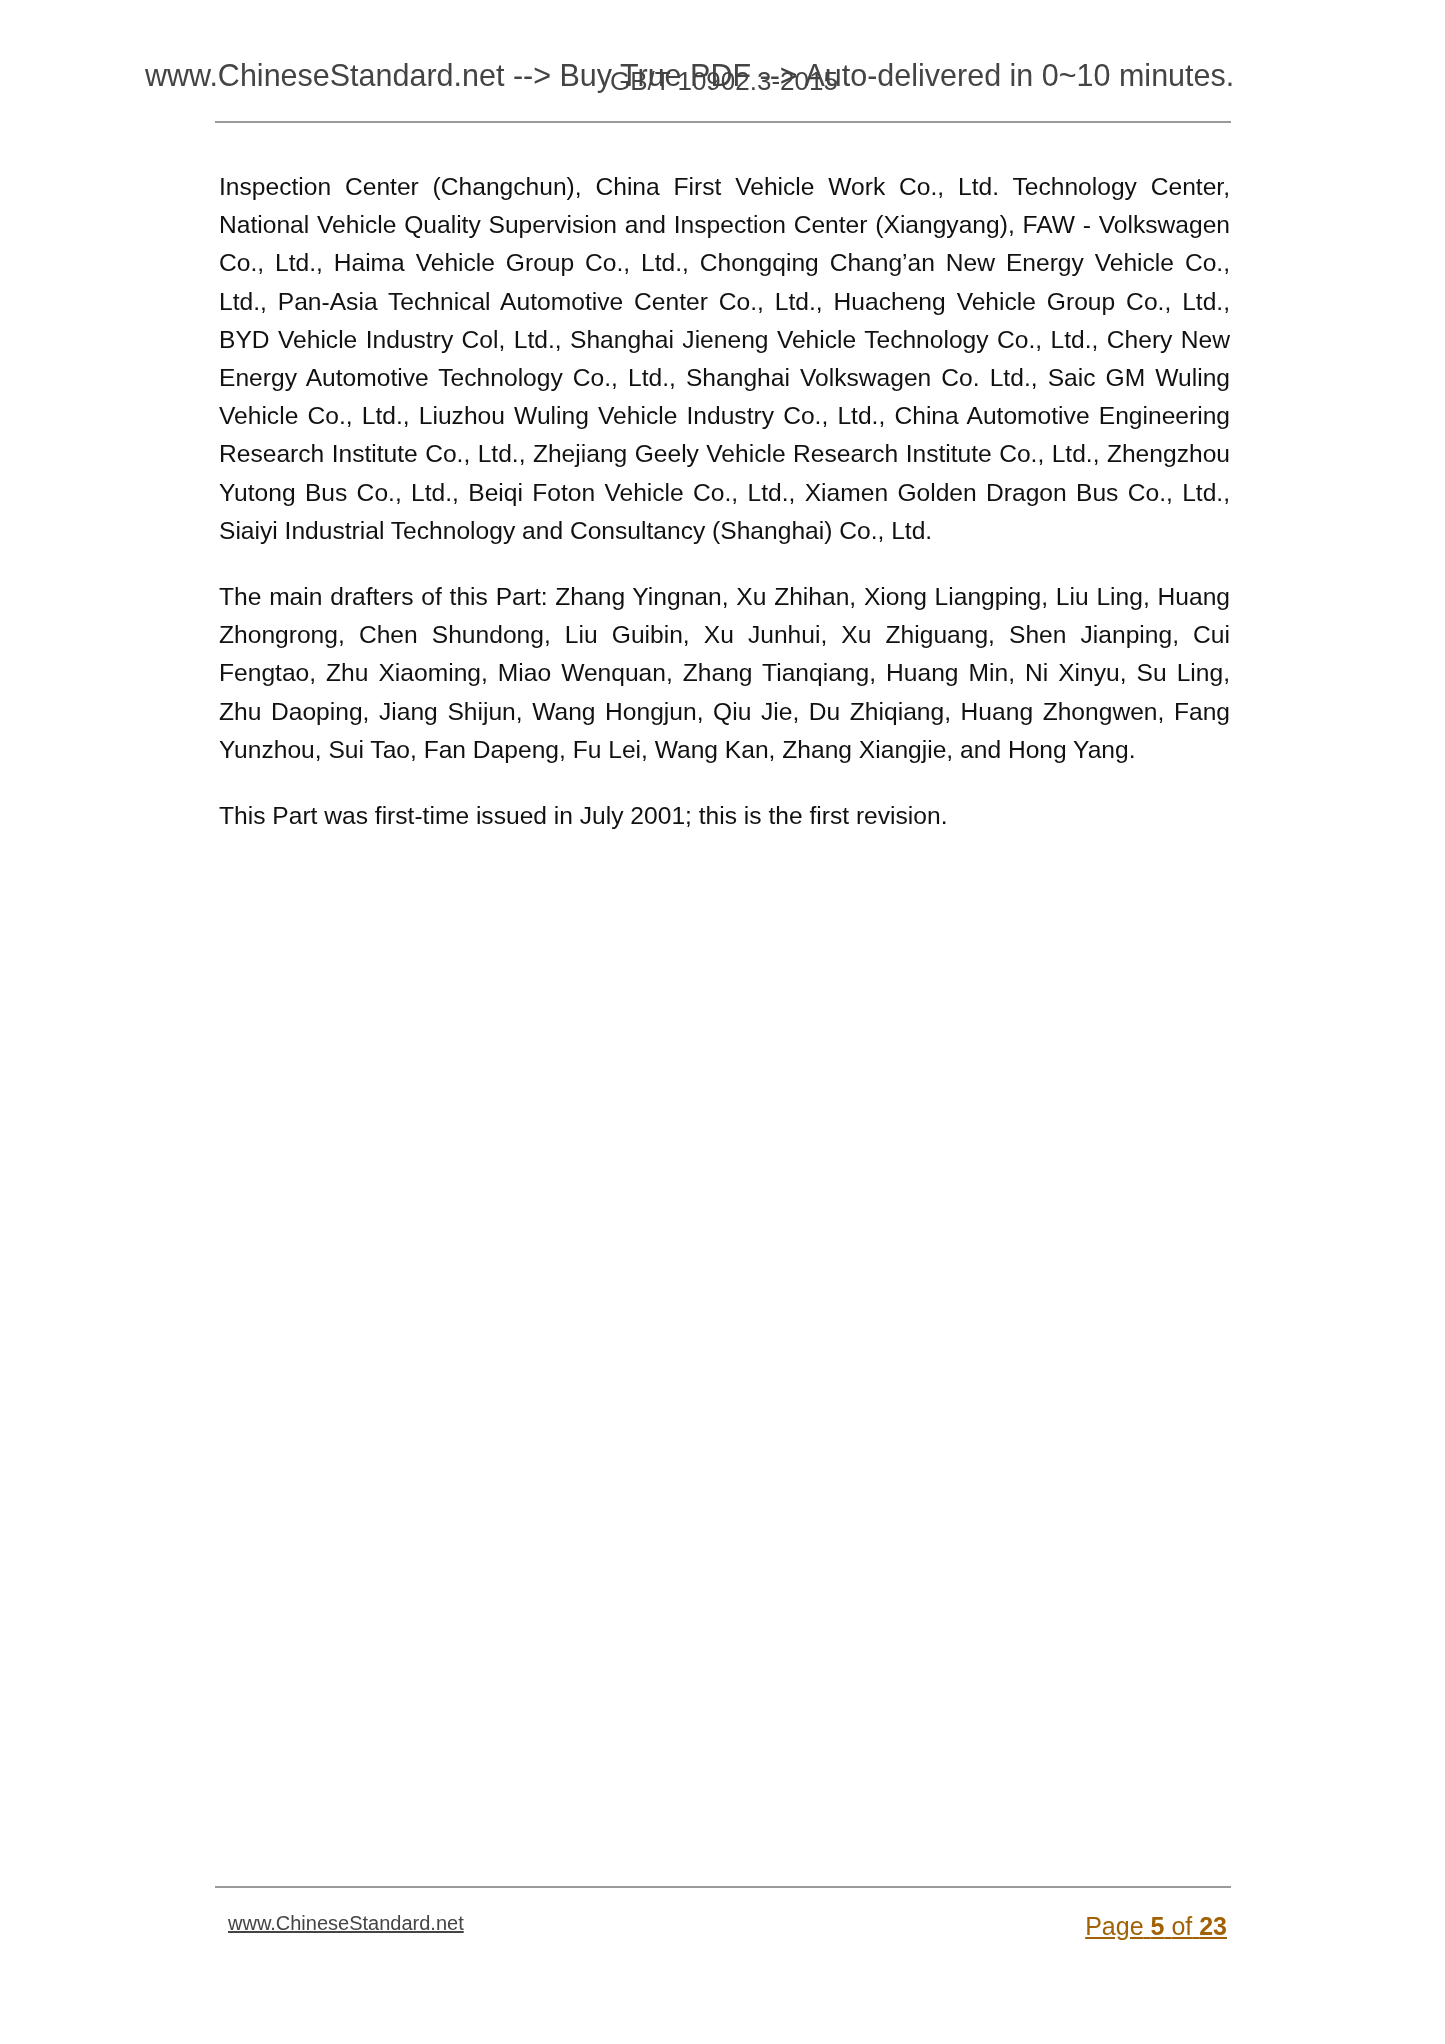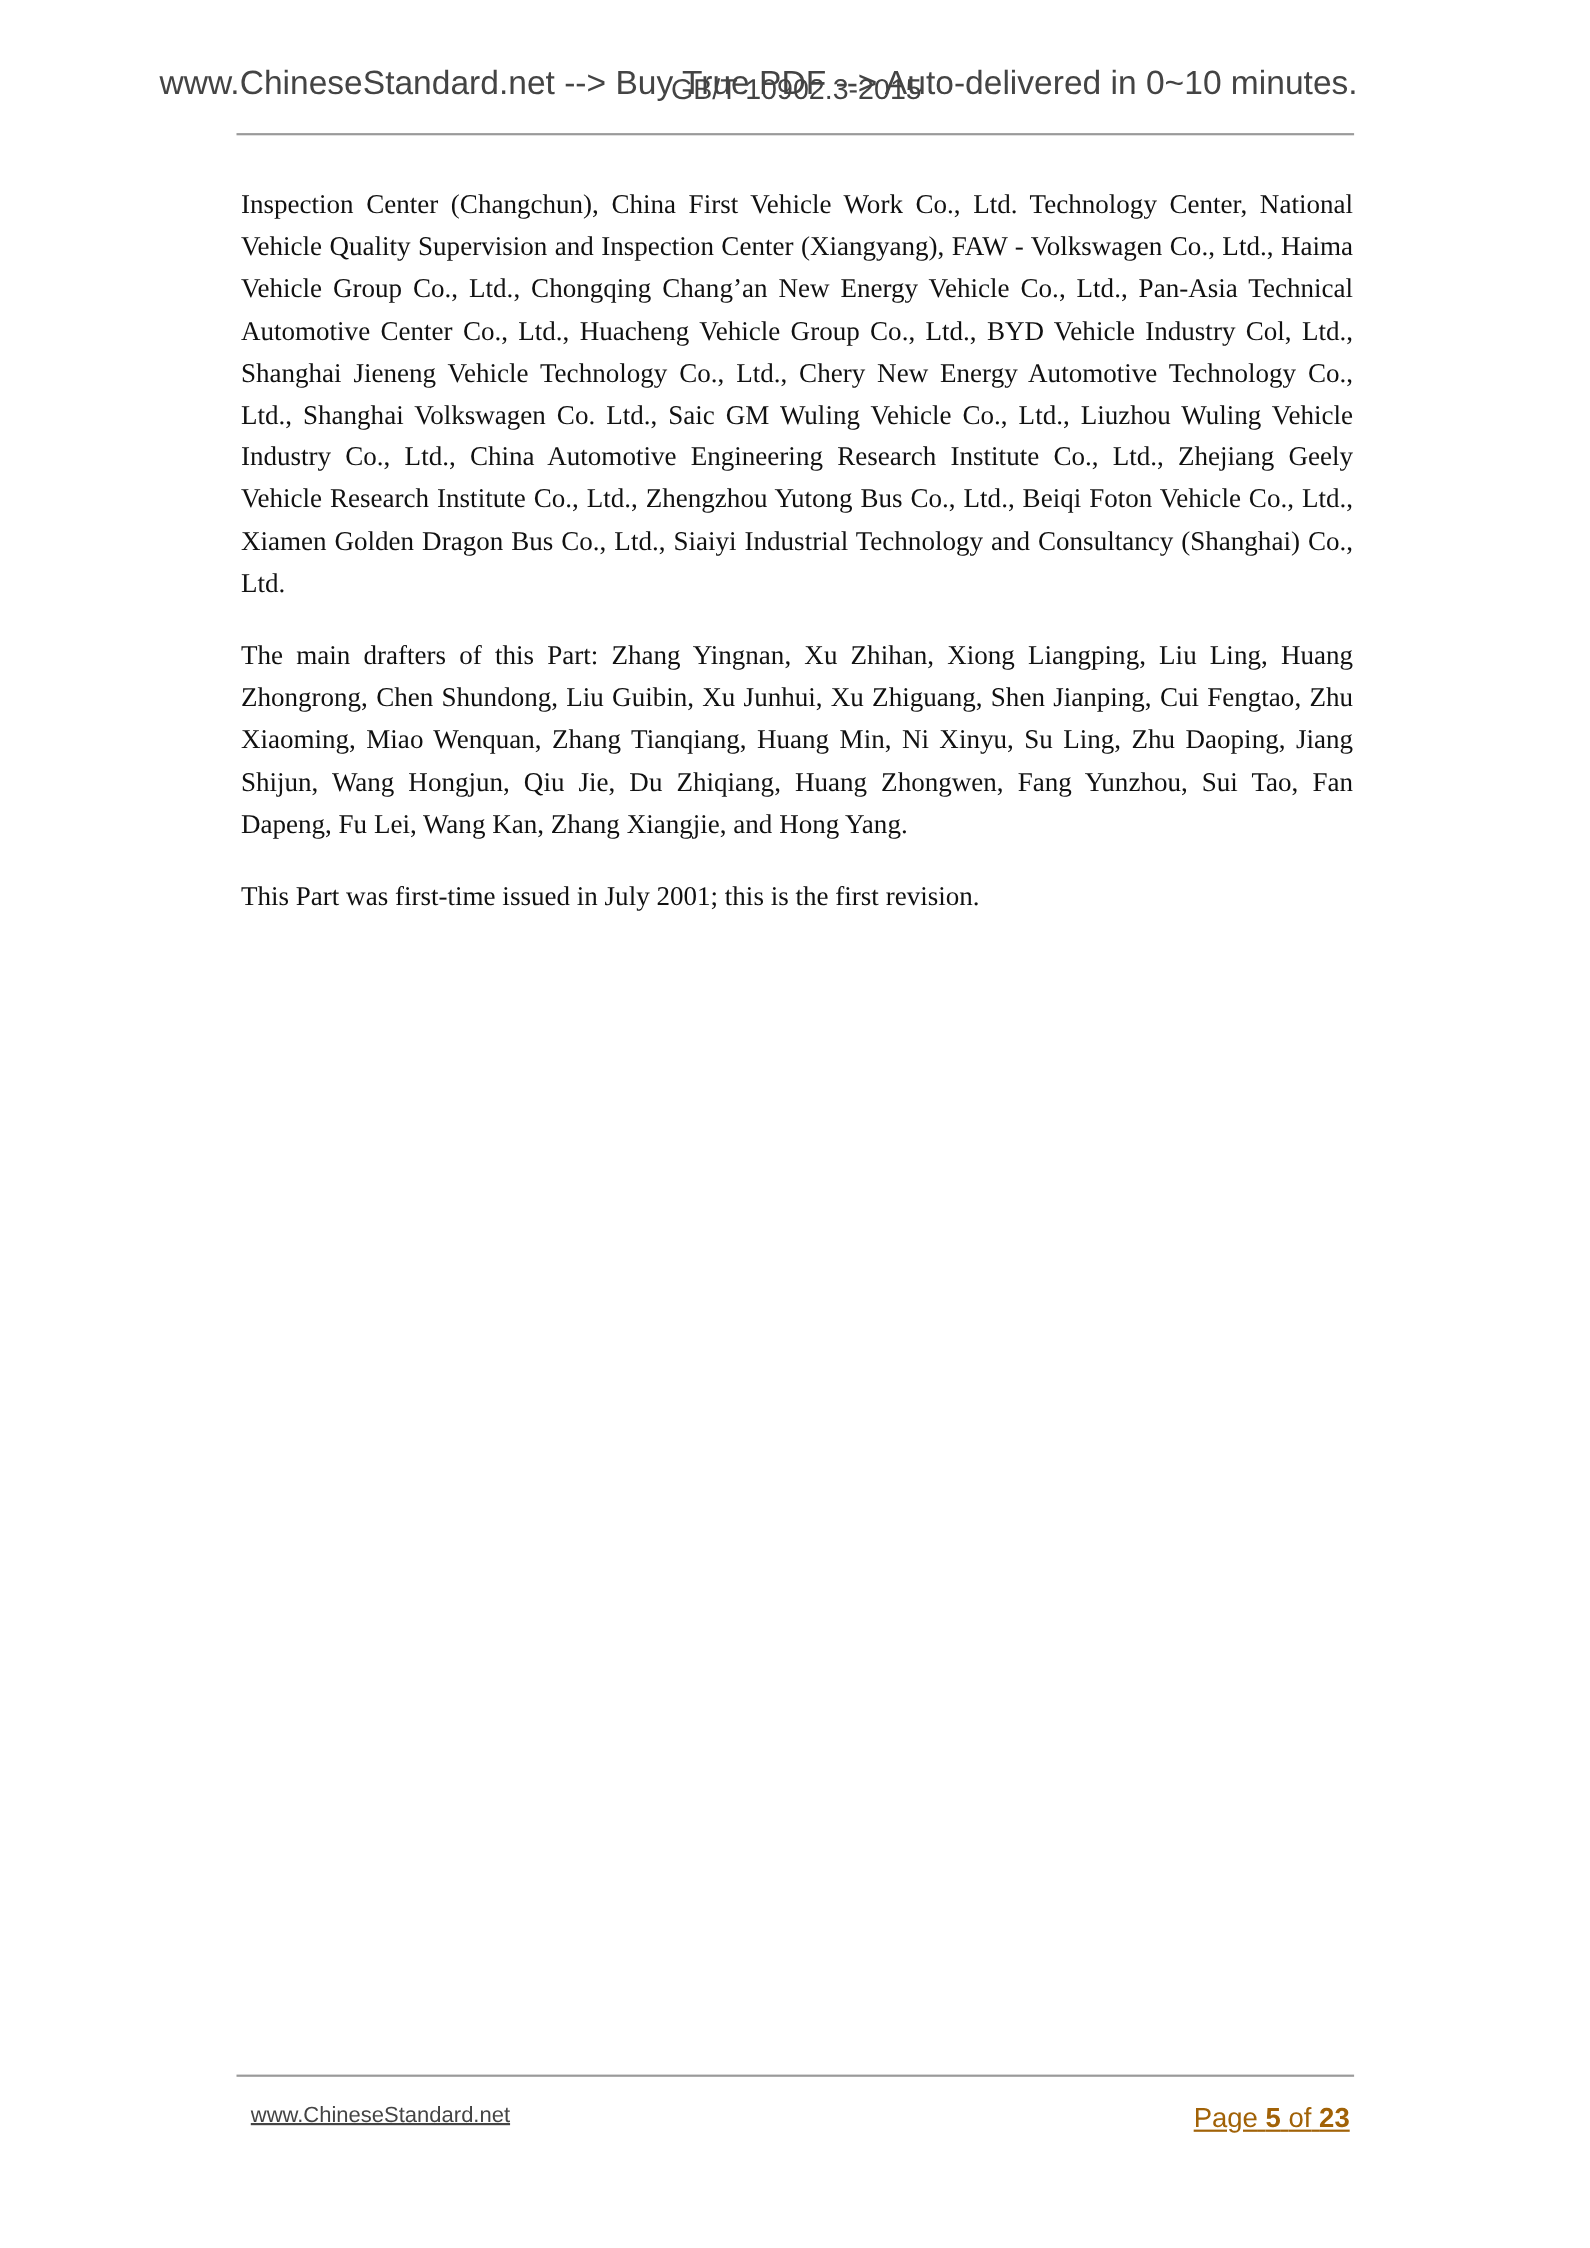--- a/index.html
+++ b/index.html
@@ -45,21 +45,20 @@
       top: 121px;
       width: 1016px;
       height: 0;
       border-top: 2px solid #9a9a9a;
     }
     .body-content {
       position: absolute;
       left: 219px;
       top: 168px;
       width: 1011px;
-      font-family: Liberation Serif, serif;
     }
     .para {
       margin: 0 0 28px 0;
       font-size: 24.6px;
       line-height: 38.2px;
       text-align: justify;
       color: #111111;
     }
     .footer-rule {
       position: absolute;

